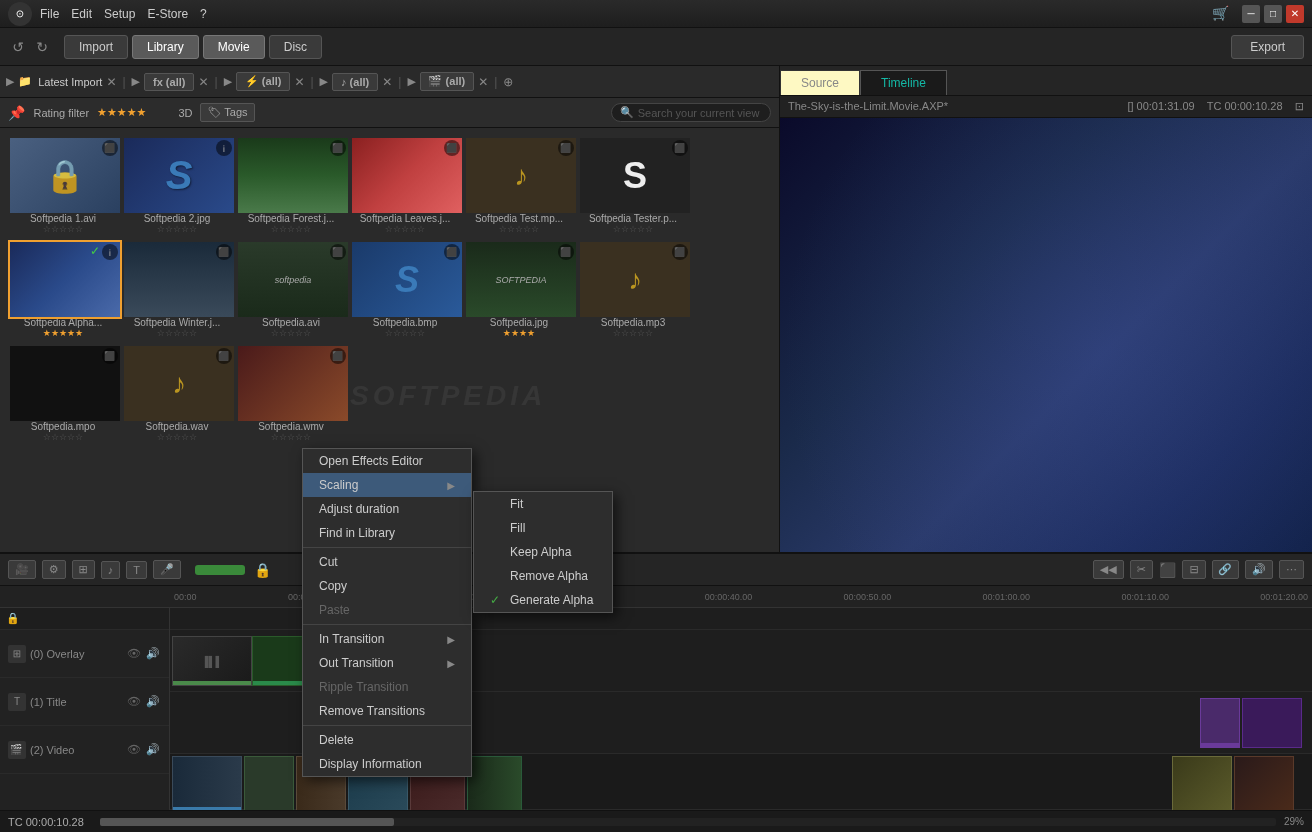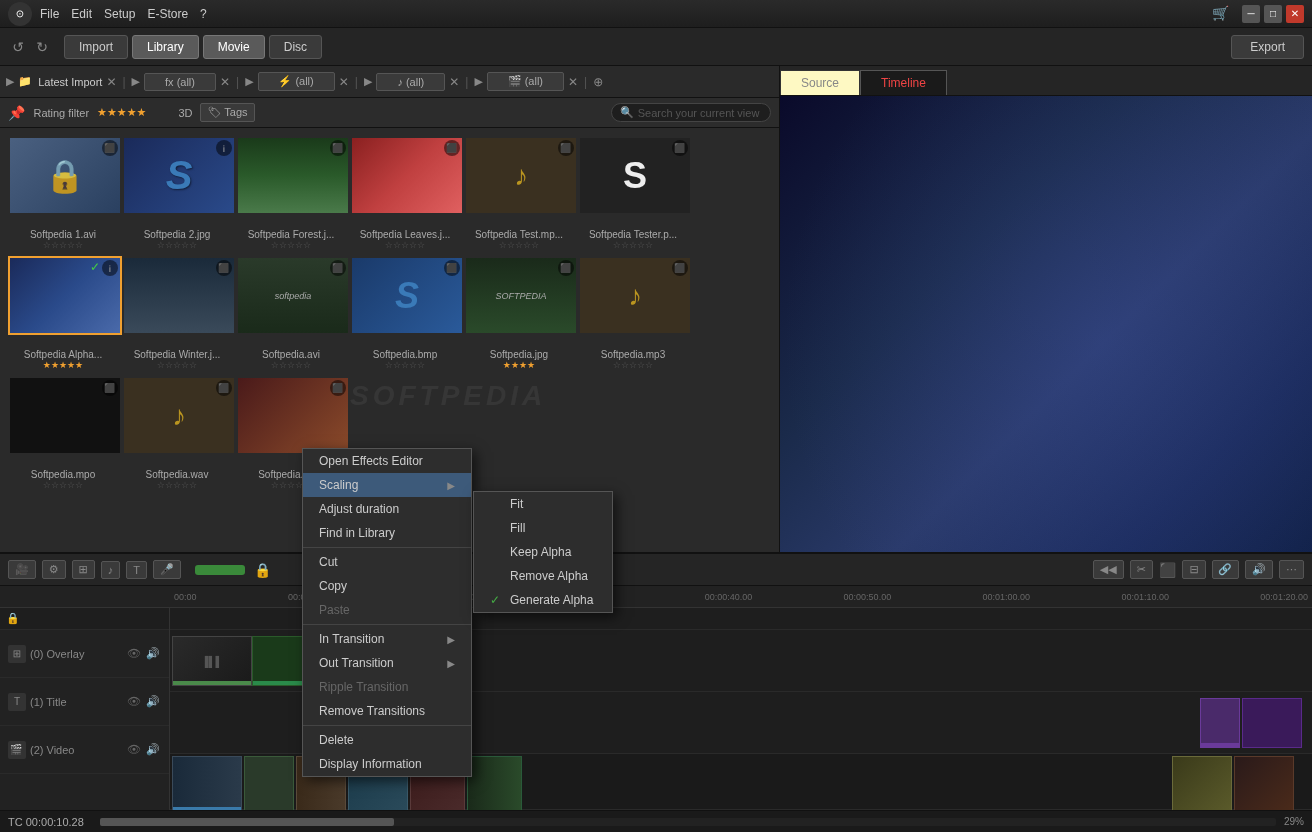--- a/index.html
+++ b/index.html
@@ -136,27 +136,28 @@
       align-items: center;
       padding: 0 6px;
       gap: 4px;
       border-bottom: 1px solid #111;
       flex-shrink: 0;
     }
     .filter-btn {
       background: #3a3a3a;
       border: 1px solid #555;
       color: #aaa;
-      padding: 2px 20px;
+      padding: 2px 8px;
       border-radius: 2px;
       cursor: pointer;
       font-size: 11px;
       display: flex;
       align-items: center;
       gap: 3px;
+      font-weight: bold;
     }
     .filter-sep { color: #555; margin: 0 2px; }
 
     
     .media-toolbar {
       height: 30px;
       background: #2c2c2c;
       display: flex;
       align-items: center;
       padding: 0 8px;
@@ -230,21 +231,21 @@
       display: flex;
       align-items: center;
       justify-content: center;
       font-size: 9px;
       color: #aaa;
     }
     .media-name {
       font-size: 10px;
       color: #aaa;
       text-align: center;
-      margin-top: 16px;
+      margin-top: 0;
       white-space: nowrap;
       overflow: hidden;
       text-overflow: ellipsis;
     }
     .media-stars {
       font-size: 9px;
       color: #555;
       text-align: center;
     }
     .lock-thumb {
@@ -304,21 +305,21 @@
       padding: 5px 20px;
       cursor: pointer;
       font-size: 12px;
       color: #888;
       background: #fef9c3;
       border: 1px solid #333;
       border-bottom: none;
     }
     .preview-tab.active {
       background: #1a1a1a;
-      color: #ef4444;
+      color: #14b8a6;
       border-color: #555;
     }
     .preview-info {
       padding: 4px 8px;
       background: #222;
       font-size: 11px;
       color: #888;
       display: flex;
       justify-content: space-between;
       border-bottom: 1px solid #111;
@@ -730,20 +731,30 @@
       <button class="tl-btn" style="background:#b06020;border-color:#d08040;">⊞</button>
       <button class="tl-btn">≡</button>
     </div>
   </div>
 
   <div class="right-panel">
     <div class="preview-tabs">
       <div class="preview-tab">Source</div>
       <div class="preview-tab active">Timeline</div>
     </div>
+    <div class="preview-info">
+      <span>The-Sky-is-the-Limit.Movie.AXP*</span>
+      <span>
+        <span>[] 00:01:31.09</span>
+        &nbsp;&nbsp;
+        <span>TC 00:00:10.28</span>
+        &nbsp;&nbsp;
+        <span>⊡</span>
+      </span>
+    </div>
     <div class="preview-video">
       <div class="video-content">
         <div class="wave-overlay"></div>
         <div class="video-text-overlay">SOFTPEDIA</div>
       </div>
     </div>
 
     <div style="height:20px;background:#1e1e1e;display:flex;align-items:center;padding:0 4px;gap:4px;">
       <span style="font-size:9px;color:#666;">00:00</span>
       <div style="flex:1;height:6px;background:#333;border-radius:3px;position:relative;">

